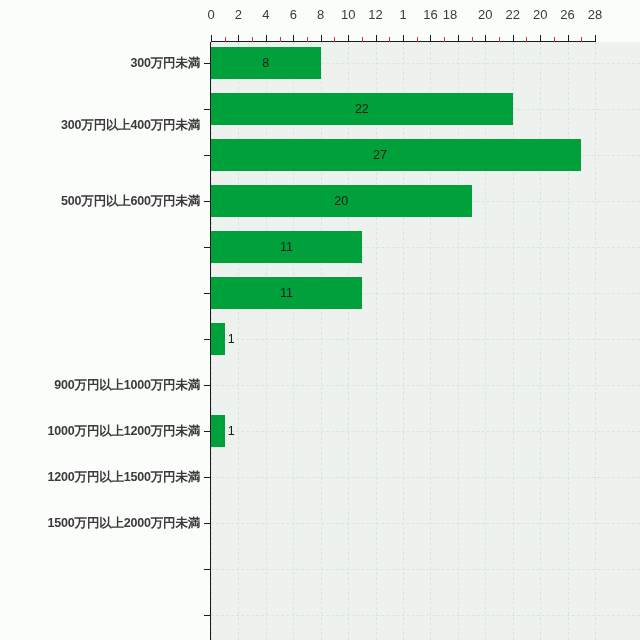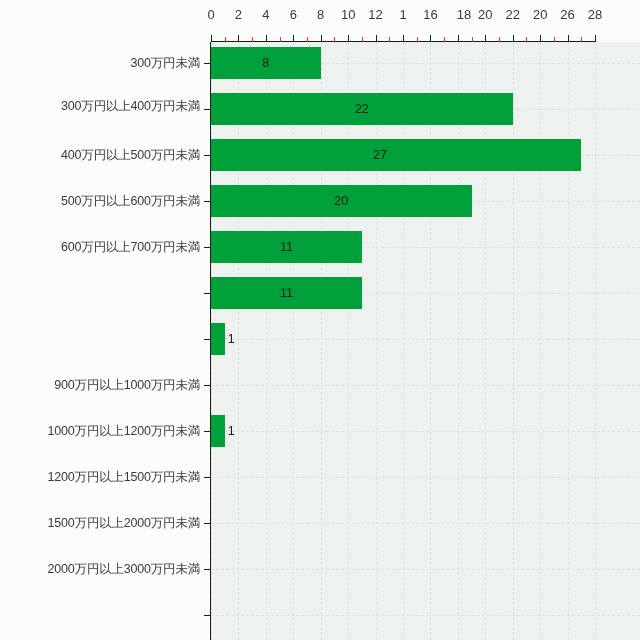--- a/index.html
+++ b/index.html
@@ -31,20 +31,21 @@
     position: absolute;
     right: 6px;
     width: 158px;
     text-align: right;
     font-size: 12.5px;
     color: #3a3a3a;
     white-space: nowrap;
     line-height: 1;
     transform: translateY(-50%);
     letter-spacing: -0.2px;
+    font-weight: bold;
   }
 
   
   #plot-area {
     position: absolute;
     left: 211px;
     top: 42px;
     width: 429px;
     height: 598px;
     background: #eef2ef;
@@ -135,29 +136,26 @@
     border-top: 1.4px solid #1b1b1b;
   }
 </style>
 </head>
 <body>
 
 <div id="chart-root">
 
   <div id="category-axis">
       <div class="cat-label" style="top: 21px;">300万円未満</div>
-      <div class="cat-label" style="top: 64px;">300万円以上400万円未満</div>
-      <div class="cat-label" style="top: 113px;">400万円以上500万円未満</div>
+      <div class="cat-label" style="top: 83px;">300万円以上400万円未満</div>
       <div class="cat-label" style="top: 159px;">500万円以上600万円未満</div>
-      <div class="cat-label" style="top: 205px;">600万円以上700万円未満</div>
       <div class="cat-label" style="top: 343px;">900万円以上1000万円未満</div>
       <div class="cat-label" style="top: 389px;">1000万円以上1200万円未満</div>
       <div class="cat-label" style="top: 435px;">1200万円以上1500万円未満</div>
       <div class="cat-label" style="top: 481px;">1500万円以上2000万円未満</div>
-      <div class="cat-label" style="top: 527px;">2000万円以上3000万円未満</div>
     </div>
 
   <div id="plot-area">
       <div class="vgrid" style="left: 0px;"></div>
       <div class="vgrid" style="left: 27.4286px;"></div>
       <div class="vgrid" style="left: 54.8571px;"></div>
       <div class="vgrid" style="left: 82.2857px;"></div>
       <div class="vgrid" style="left: 109.714px;"></div>
       <div class="vgrid" style="left: 137.143px;"></div>
       <div class="vgrid" style="left: 164.571px;"></div>
@@ -216,21 +214,21 @@
       <div class="tick-text" style="left: 109.714px;">8</div>
       <div class="tick-major" style="left: 137.143px;"></div>
       <div class="tick-text" style="left: 137.143px;">10</div>
       <div class="tick-major" style="left: 164.571px;"></div>
       <div class="tick-text" style="left: 164.571px;">12</div>
       <div class="tick-major" style="left: 192px;"></div>
       <div class="tick-text" style="left: 192px;">1</div>
       <div class="tick-major" style="left: 219.429px;"></div>
       <div class="tick-text" style="left: 219.429px; text-align: center;">16</div>
       <div class="tick-major" style="left: 246.857px;"></div>
-      <div class="tick-text" style="left: 253px;">18</div>
+      <div class="tick-text" style="left: 239px;">18</div>
       <div class="tick-major" style="left: 274.286px;"></div>
       <div class="tick-text" style="left: 274.286px;">20</div>
       <div class="tick-major" style="left: 301.714px;"></div>
       <div class="tick-text" style="left: 301.714px;">22</div>
       <div class="tick-major" style="left: 329.143px;"></div>
       <div class="tick-text" style="left: 329.143px;">20</div>
       <div class="tick-major" style="left: 356.571px;"></div>
       <div class="tick-text" style="left: 356.571px;">26</div>
       <div class="tick-major" style="left: 384px;"></div>
       <div class="tick-text" style="left: 384px;">28</div>

